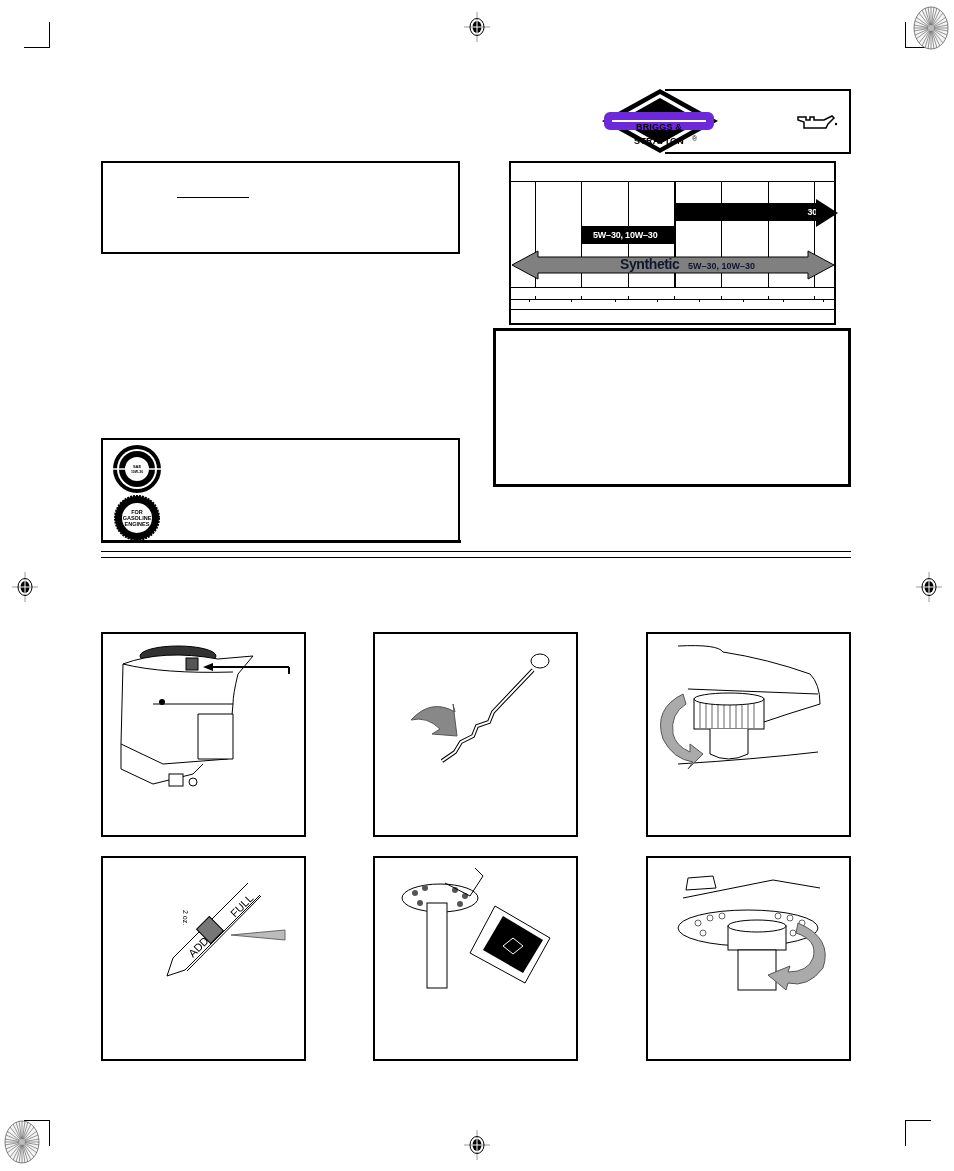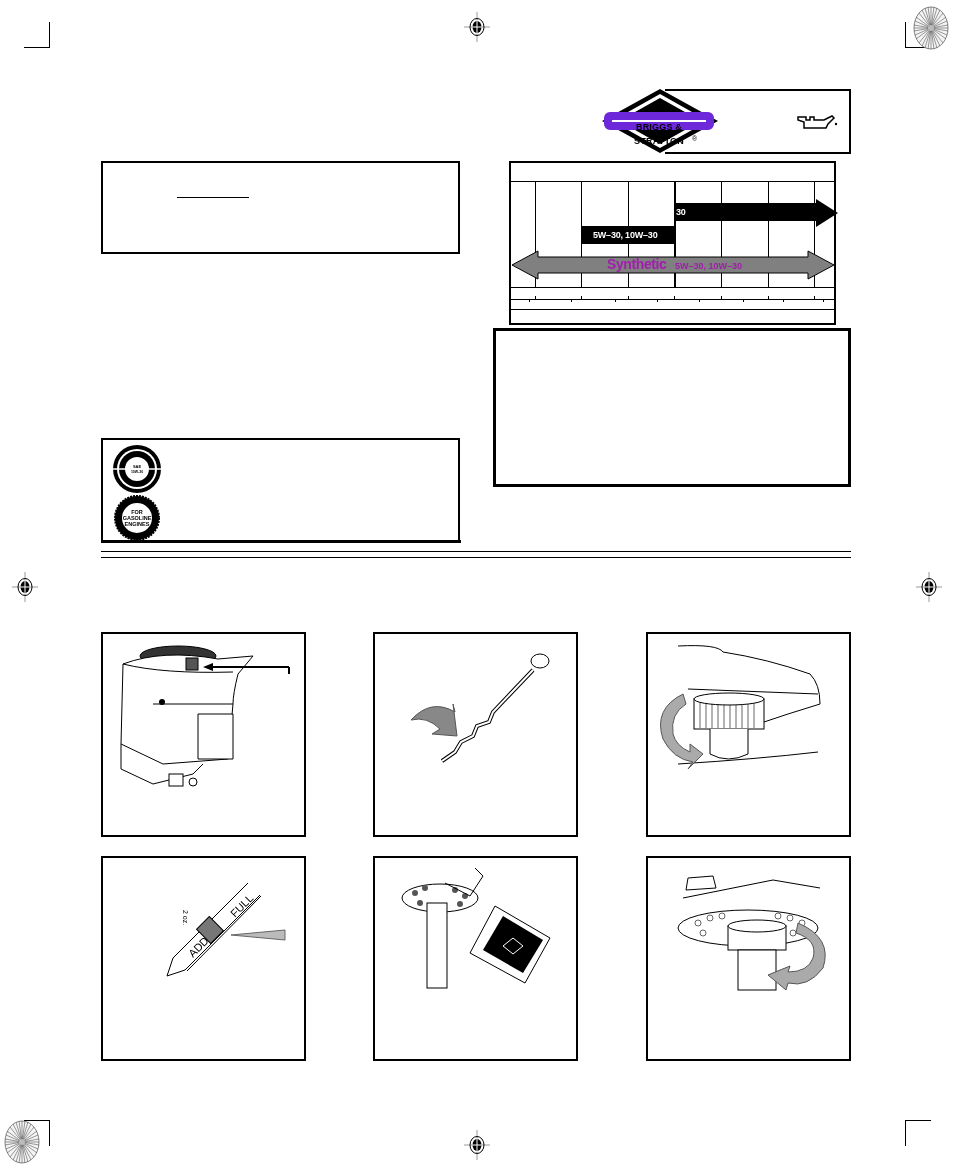--- a/index.html
+++ b/index.html
@@ -195,35 +195,35 @@
   <div class="tick" style="left:303px;top:133px;"></div>
   <div class="tick" style="left:18px;top:136px;"></div>
   <div class="tick" style="left:60px;top:136px;"></div>
   <div class="tick" style="left:104px;top:136px;"></div>
   <div class="tick" style="left:146px;top:136px;"></div>
   <div class="tick" style="left:188px;top:136px;"></div>
   <div class="tick" style="left:232px;top:136px;"></div>
   <div class="tick" style="left:272px;top:136px;"></div>
   <div class="tick" style="left:312px;top:136px;"></div>
 
-  <div class="bar-black" style="left:165px;top:40px;width:141px;height:18px;text-align:left;line-height:18px;">
+  <div class="bar-black" style="left:165px;top:40px;width:141px;height:18px;text-align:right;line-height:18px;">
     <span>30</span>
   </div>
   <svg class="abs" style="left:305px;top:36px;" width="22" height="28" viewBox="0 0 22 28">
     <polygon points="0,0 22,14 0,28" fill="#000"></polygon>
   </svg>
 
   <div class="bar-black" style="left:70px;top:63px;width:94px;height:18px;line-height:18px;padding-left:12px;">
     <span>5W–30,  10W–30</span>
   </div>
 
   <svg class="abs" style="left:0px;top:87px;" width="325" height="30" viewBox="0 0 325 30">
     <polygon points="1,15 27,1 27,7 297,7 297,1 323,15 297,29 297,23 27,23 27,29" fill="#808080" stroke="#000" stroke-width="1"></polygon>
   </svg>
-  <div class="abs" style="left:96px;top:92px;color:#a21caf;white-space:nowrap;">
+  <div class="abs" style="left:109px;top:92px;color:#0f172a;white-space:nowrap;">
     <span class="synthetic-label">Synthetic</span>
     <span class="synthetic-sub" style="margin-left:4px;">5W–30,  10W–30</span>
   </div>
 </div>
 
 <div class="box" style="left:493px;top:328px;width:358px;height:159px;border-width:3px;"></div>
 
 <div class="rule-thick" style="top:540px;"></div>
 <div class="rule" style="top:551px;"></div>
 <div class="rule" style="top:557px;"></div>

